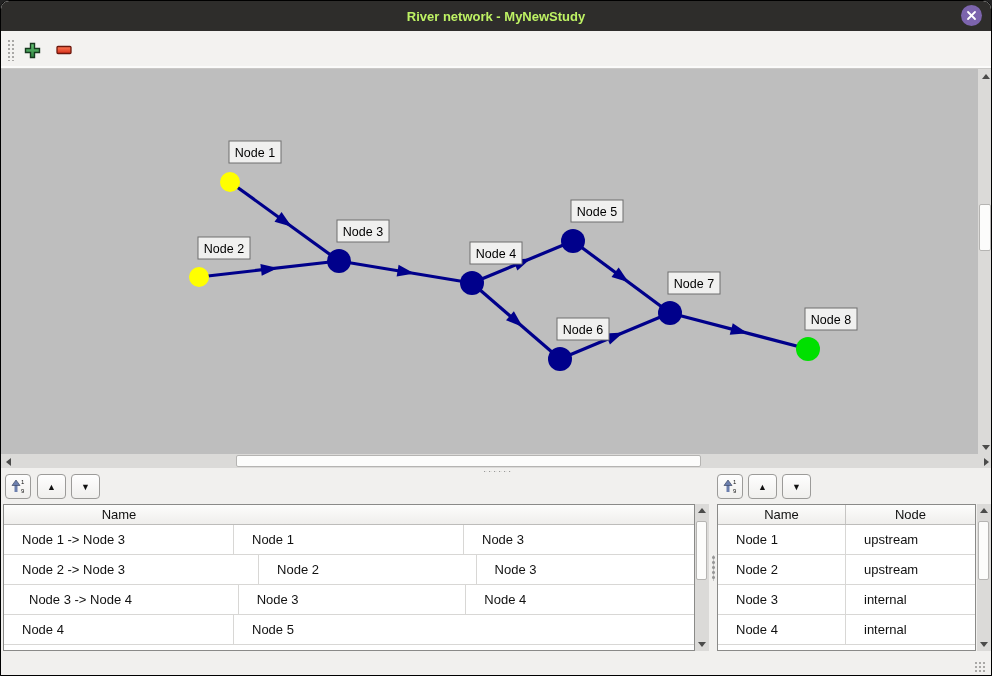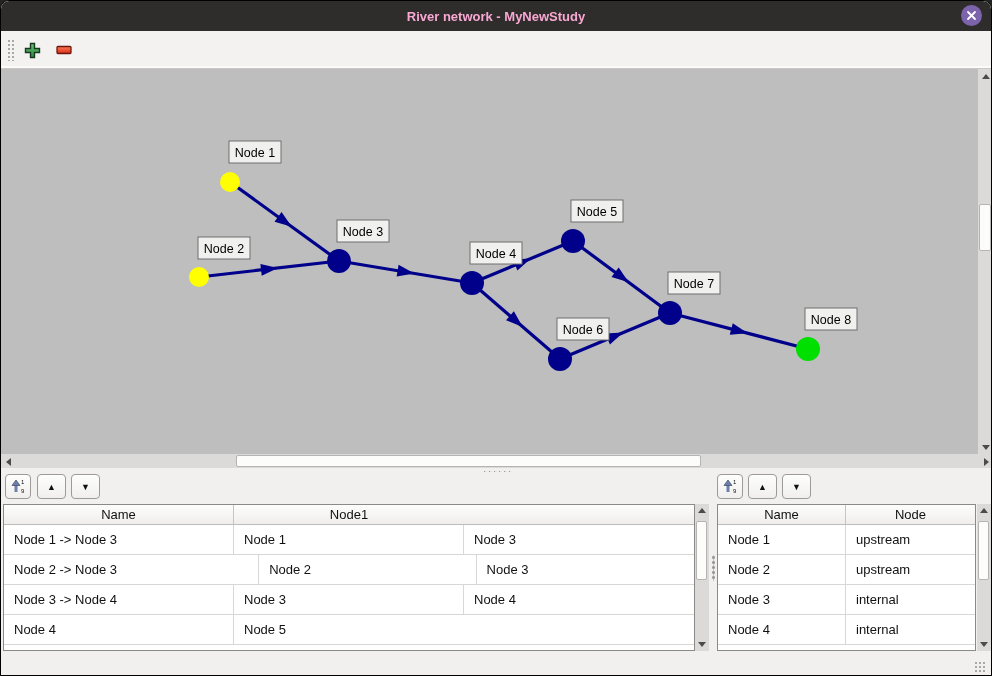--- a/index.html
+++ b/index.html
@@ -6,21 +6,21 @@
   *{box-sizing:border-box;}
   .window{
     position:relative;width:992px;height:676px;margin:0 auto;
     background:#f1f0ee;border:1px solid #000;border-radius:9px 9px 0 0;
     overflow:hidden;
     font-family:"Liberation Sans","DejaVu Sans",sans-serif;
   }
   
   .titlebar{position:absolute;left:0;top:0;right:0;height:30px;background:#2e2d2b;
     border-radius:8px 8px 0 0;display:flex;align-items:center;justify-content:center;}
-  .title{color:#f9a8d4;font-weight:bold;font-size:13px;}
+  .title{color:#bef264;font-weight:bold;font-size:13px;}
   .close-btn{position:absolute;right:9px;top:4px;width:21px;height:21px;border-radius:50%;
     background:#7c64ad;display:flex;align-items:center;justify-content:center;cursor:pointer;}
   
   .toolbar{position:absolute;top:30px;left:0;right:0;height:38px;background:#f3f2f0;
     border-bottom:1px solid #c9c8c6;box-shadow:inset 0 -2px 0 #fbfbfa;}
   .tb-grip{position:absolute;left:6px;top:8px;width:8px;height:22px;
     background-image:radial-gradient(#a9a8a6 1px,transparent 1.2px);background-size:4px 4px;}
   .tb-btn{position:absolute;top:8px;width:22px;height:22px;display:flex;align-items:center;justify-content:center;cursor:pointer;}
   
   .canvas{position:absolute;left:0;top:68px;width:977px;height:385px;background:#bebebe;}
@@ -44,21 +44,21 @@
   .btn{position:absolute;top:473px;height:25px;background:linear-gradient(#fefefe,#f0efed);
     border:1px solid #9c9b99;border-radius:4px;display:flex;align-items:center;justify-content:center;
     font-size:9px;color:#111;cursor:pointer;}
   
   .table{position:absolute;top:503px;height:147px;background:#ffffff;border:1px solid #8a8a88;overflow:hidden;text-align:center;}
   .thead{display:flex;height:20px;background:linear-gradient(#fdfdfc,#efeeec);border-bottom:1px solid #bdbcba;}
   .th{display:flex;align-items:center;justify-content:center;font-size:13px;color:#111;
     border-right:1px solid #c6c5c3;}
   .th:last-child{border-right:none;}
   .trow{display:flex;height:30px;border-bottom:1px solid #d8d7d5;background:#fff;}
-  .td{display:flex;align-items:center;padding-left:10px;font-size:13px;color:#111;
+  .td{display:flex;align-items:center;padding-left:18px;font-size:13px;color:#111;
     border-right:1px solid #d8d7d5;overflow:hidden;white-space:nowrap;}
   .td:last-child{border-right:none;}
   
   .statusbar{position:absolute;left:0;top:651px;right:0;height:25px;background:#f1f0ee;}
   .grip{position:absolute;right:5px;bottom:4px;width:12px;height:12px;
     background-image:radial-gradient(#a9a8a6 1px,transparent 1.3px);background-size:4px 4px;}
 </style>
 </head>
 <body>
 
@@ -209,34 +209,33 @@
   <div class="btn" style="left:747px;width:29px;">
     <span>▲</span>
   </div>
   <div class="btn" style="left:781px;width:29px;">
     <span>▼</span>
   </div>
 
   <div class="table" id="branches-table" style="left:2px;width:692px;">
       <div class="thead">
         <div class="th" style="width: 230px;">Name</div>
-        <div class="th" style="width: 230px;">Node1</div>
       </div>
       <div class="trow">
         <div class="td" style="width: 230px;">Node 1 -&gt; Node 3</div>
         <div class="td" style="width: 230px;">Node 1</div>
         <div class="td" style="width: 230px;">Node 3</div>
       </div>
       <div class="trow">
         <div class="td" style="width: 270px;">Node 2 -&gt; Node 3</div>
         <div class="td" style="width: 230px;">Node 2</div>
         <div class="td" style="width: 230px;">Node 3</div>
       </div>
       <div class="trow">
-        <div class="td" style="width: 230px;">Node 3 -&gt; Node 4</div>
+        <div class="td" style="width: 230px; margin-left: 7px;">Node 3 -&gt; Node 4</div>
         <div class="td" style="width: 230px;">Node 3</div>
         <div class="td" style="width: 230px;">Node 4</div>
       </div>
       <div class="trow">
         <div class="td" style="width: 230px;">Node 4</div>
         <div class="td" style="width: 230px;">Node 5</div>
       </div>
     </div>
 
   <div class="sb" style="left:694px;top:503px;width:14px;height:147px;">

